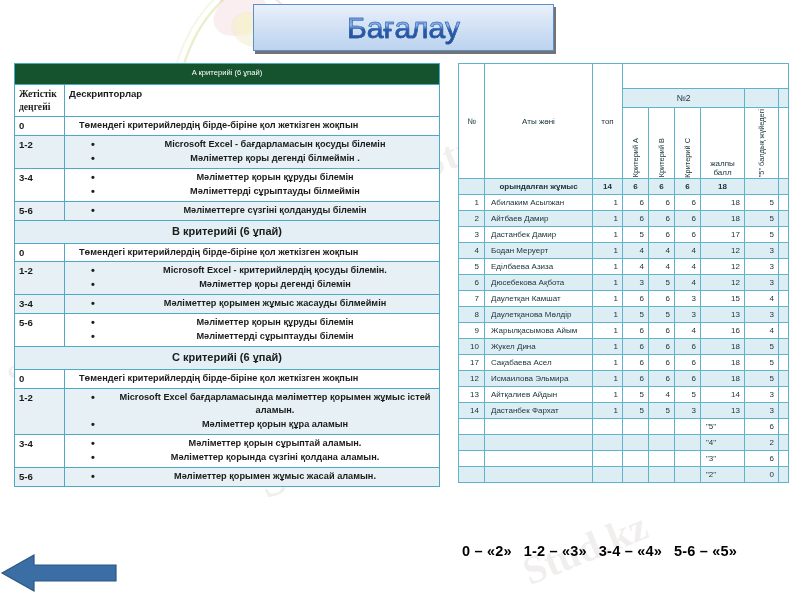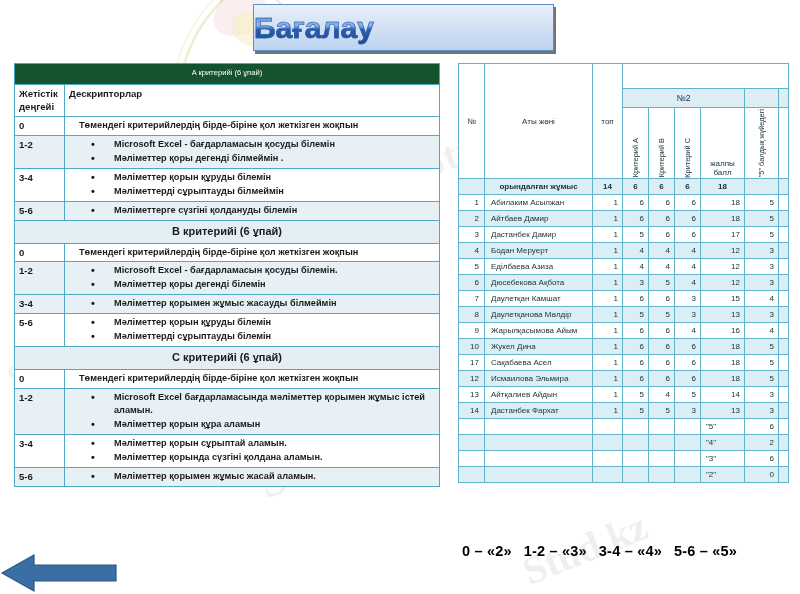--- a/index.html
+++ b/index.html
@@ -49,23 +49,23 @@
     width: 299px; height: 45px;
     background: linear-gradient(to bottom, #eaf1fb 0%, #d4e2f5 45%, #bcd3ef 100%);
     border: 1px solid #5b8fc9;
     box-shadow: 2px 3px 0 rgba(0,0,0,.55);
     z-index: 10;
   }
   .title-text {
     position: absolute;
     left: 0; right: 0; top: 50%;
     transform: translateY(-50%);
-    text-align: left;
+    text-align: center;
     font-family: "Liberation Sans", sans-serif;
-    font-weight: bold;
+    font-weight: normal;
     font-size: 30px;
     letter-spacing: 0px;
     background: linear-gradient(to bottom, #4a76c8 0%, #8fb6e8 42%, #2b5ba8 55%, #1f4a90 100%);
     -webkit-background-clip: text;
     background-clip: text;
     color: transparent;
     -webkit-text-stroke: 0.6px #2f62ae;
     text-shadow: 0 0 0 rgba(0,0,0,0);
   }
 
@@ -110,20 +110,21 @@
   .rubric .shaded { background: #e6f0f5; }
   .rubric .plain  { background: #ffffff; }
   .rubric .hdr-label {
     font-weight: bold;
     font-size: 9.6px;
   }
   .bul {
     margin: 0;
     padding: 0;
     list-style: none;
+    text-align: center;
   }
   .bul li {
     position: relative;
     padding-left: 45px;
     font-weight: bold;
     margin: 0 0 1px 0;
   }
   .bul li::before {
     content: "\2022";
     position: absolute;
@@ -212,21 +213,21 @@
 <table class="rubric">
   <colgroup>
       <col style="width:50px">
       <col>
     </colgroup>
   <tbody id="rubric-body">
       <tr>
         <td colspan="2" class="crit-head">A критерийі (6 ұпай)</td>
       </tr>
       <tr>
-        <td class="lvl plain hdr-label" style="white-space: normal;">Жетістік деңгейі</td>
+        <td class="lvl plain hdr-label" style="white-space: normal; font-family: Liberation Serif, serif;">Жетістік деңгейі</td>
         <td class="plain hdr-label">Дескрипторлар</td>
       </tr>
       <tr>
         <td class="lvl plain">0</td>
         <td class="plain">
           <div class="nobul">Төмендегі критерийлердің бірде-біріне қол жеткізген жоқпын</div>
         </td>
       </tr>
       <tr>
         <td class="lvl shaded">1-2</td>
@@ -260,21 +261,21 @@
       <tr>
         <td class="lvl plain">0</td>
         <td class="plain">
           <div class="nobul">Төмендегі критерийлердің бірде-біріне қол жеткізген жоқпын</div>
         </td>
       </tr>
       <tr>
         <td class="lvl shaded">1-2</td>
         <td class="shaded">
           <ul class="bul">
-            <li>Microsoft Excel  - бағдарламасын қосуды білемін.</li>
+            <li>Microsoft Excel  - критерийлердің қосуды білемін.</li>
             <li>Мәліметтер қоры дегенді білемін</li>
           </ul>
         </td>
       </tr>
       <tr>
         <td class="lvl shaded">3-4</td>
         <td class="shaded">
           <ul class="bul">
             <li>Мәліметтер қорымен жұмыс жасауды білмеймін</li>
           </ul>

